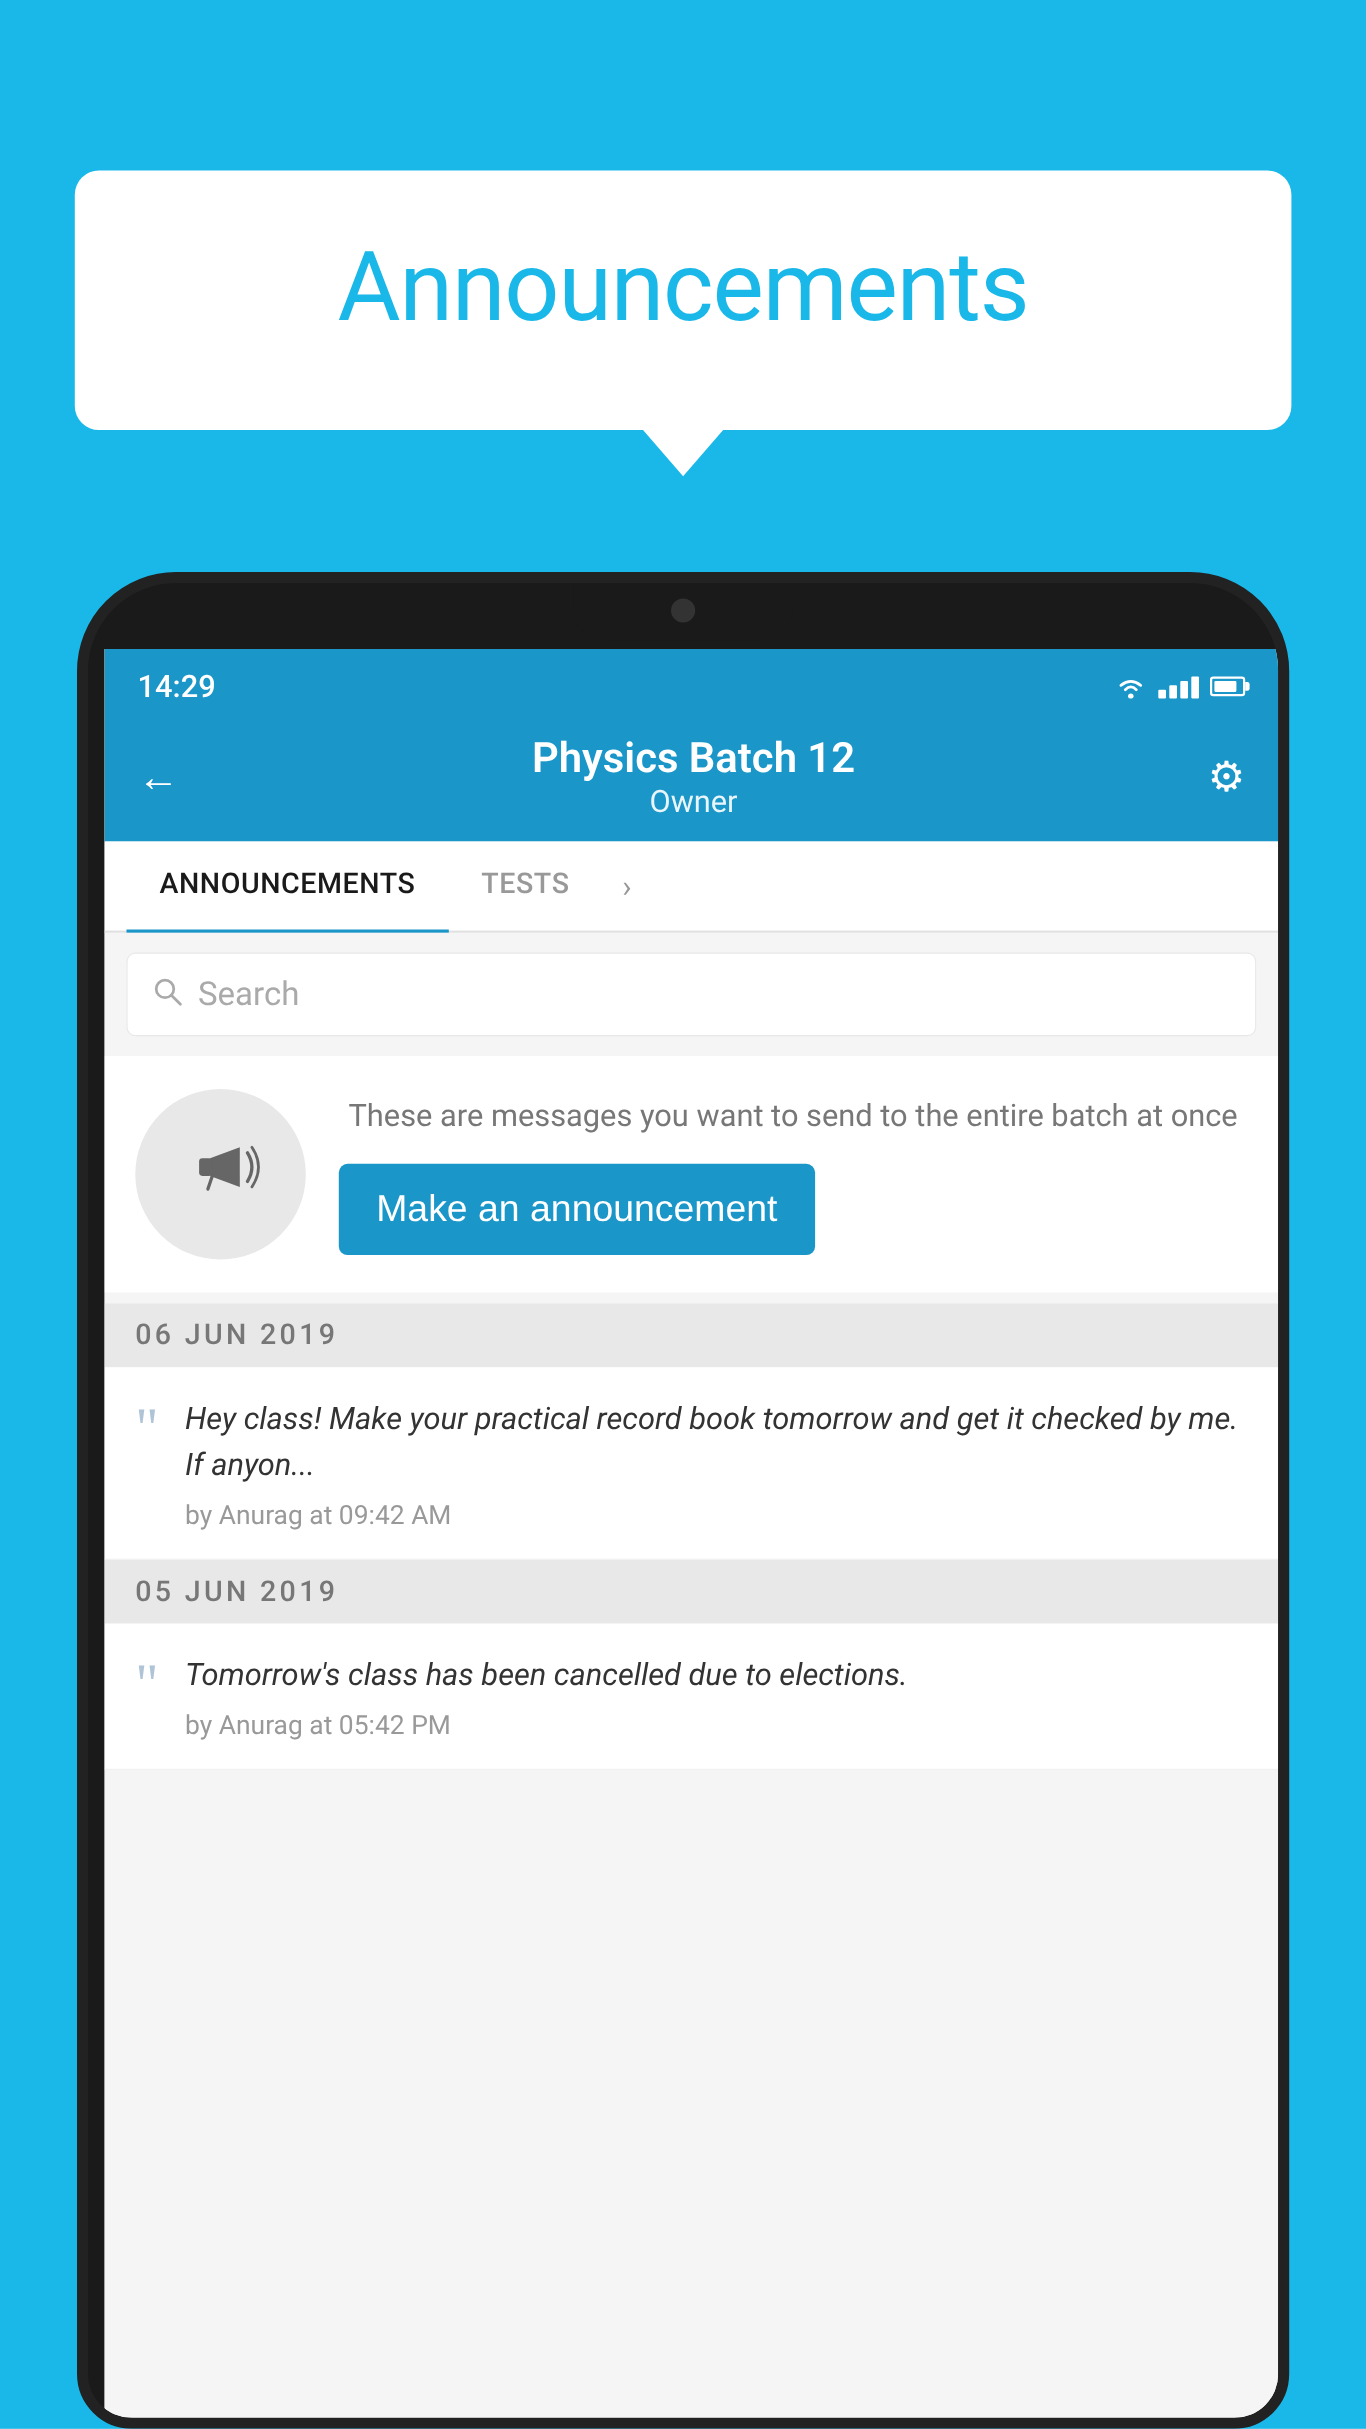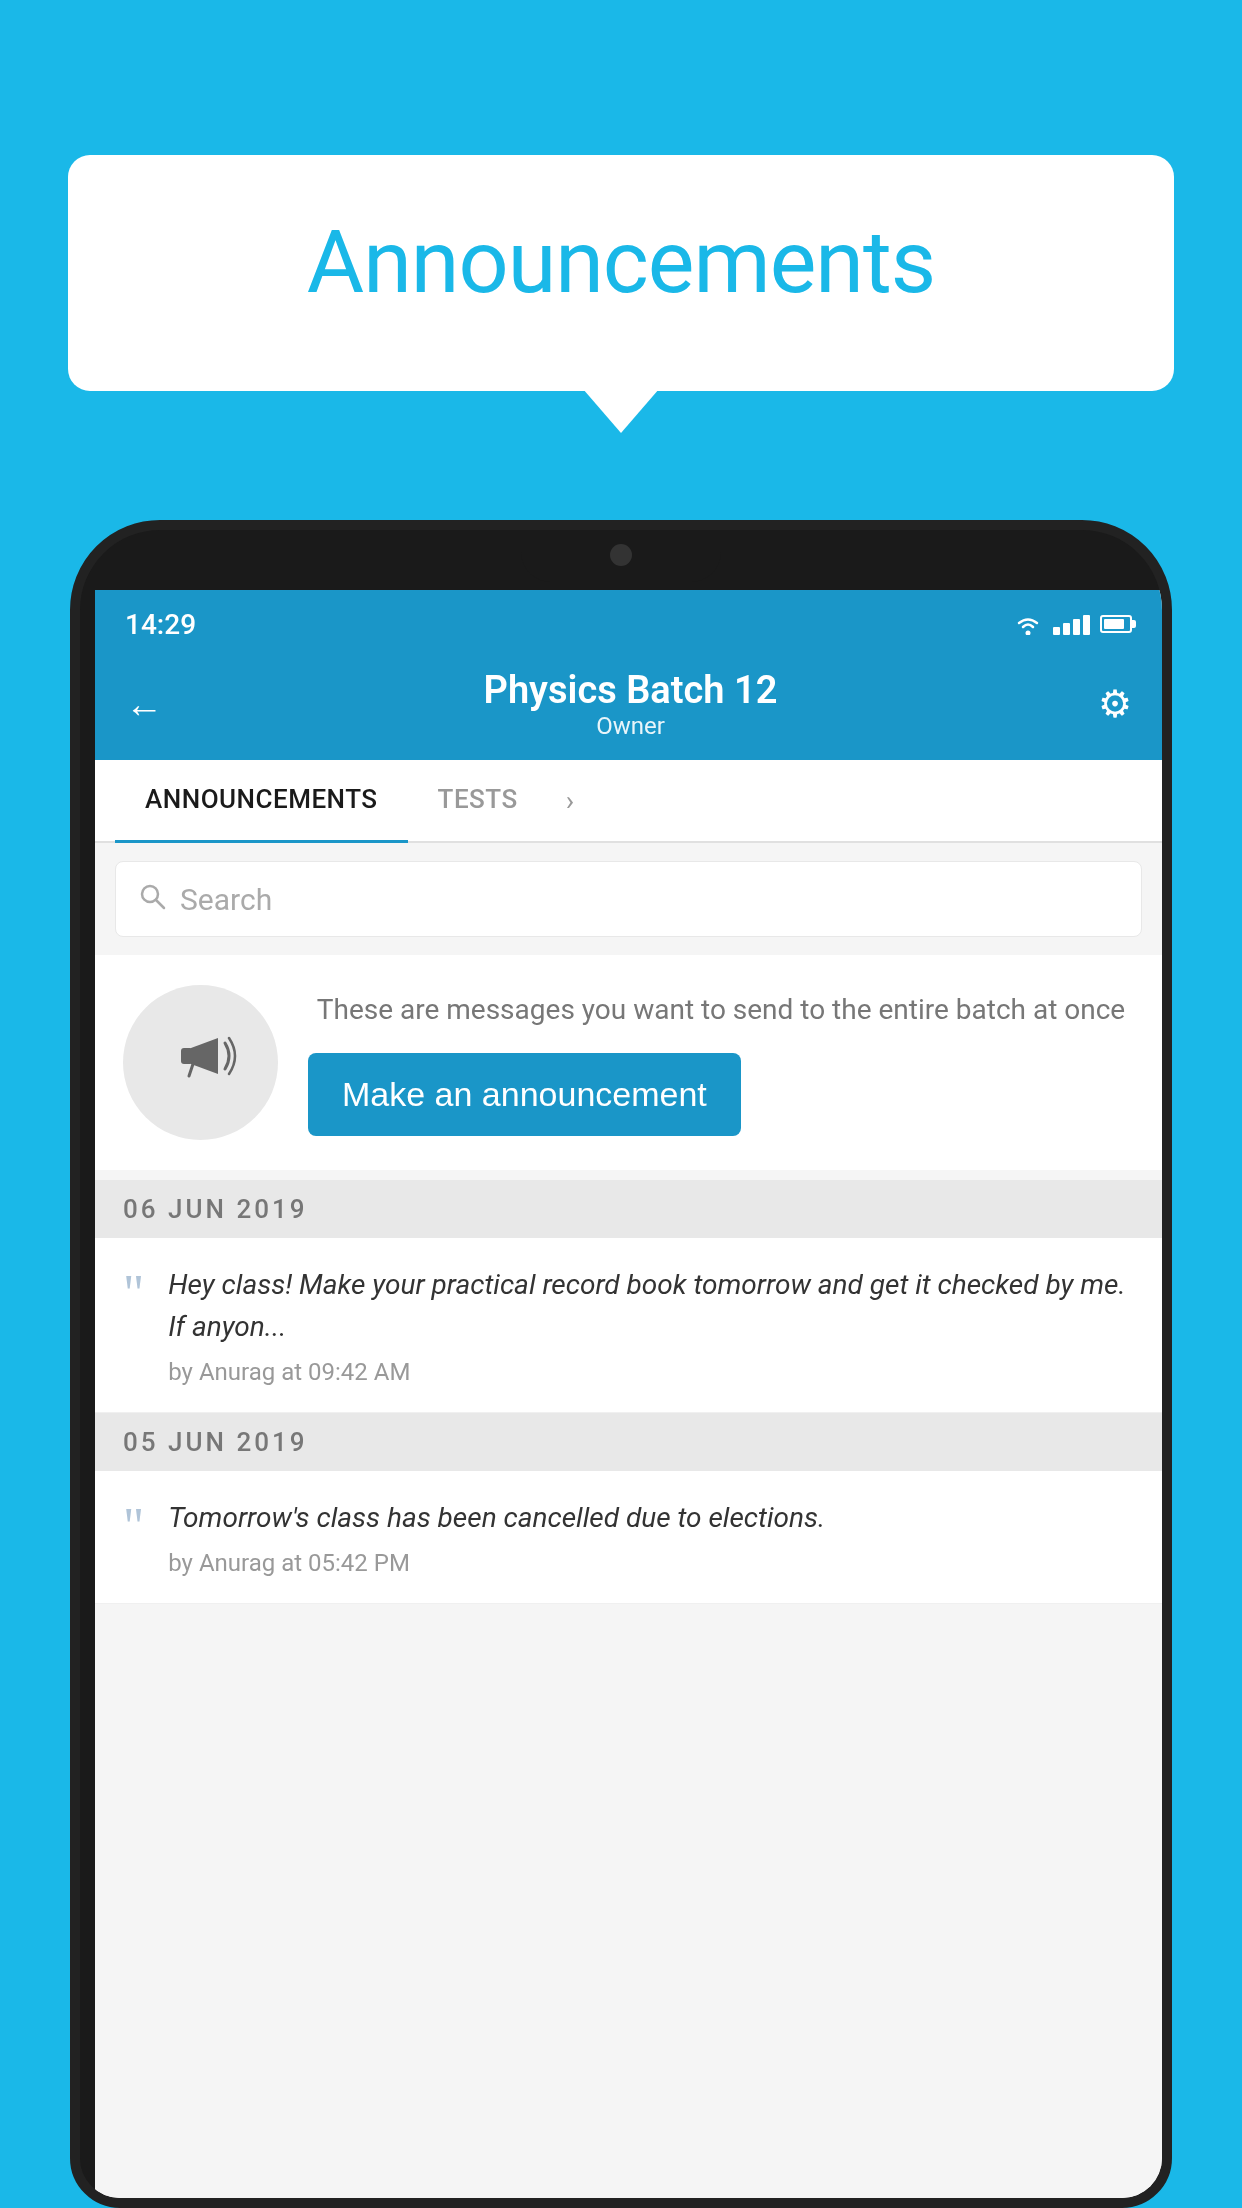--- a/index.html
+++ b/index.html
@@ -180,21 +180,21 @@
     }
 
     .header-title h2 {
       color: white;
       font-size: 38px;
       font-weight: 600;
     }
 
     .header-title span {
       color: rgba(255,255,255,0.9);
-      font-size: 24px;
+      font-size: 28px;
     }
 
     .gear-icon {
       color: white;
       font-size: 38px;
     }
 
     
     .tabs-bar {
       background: white;

